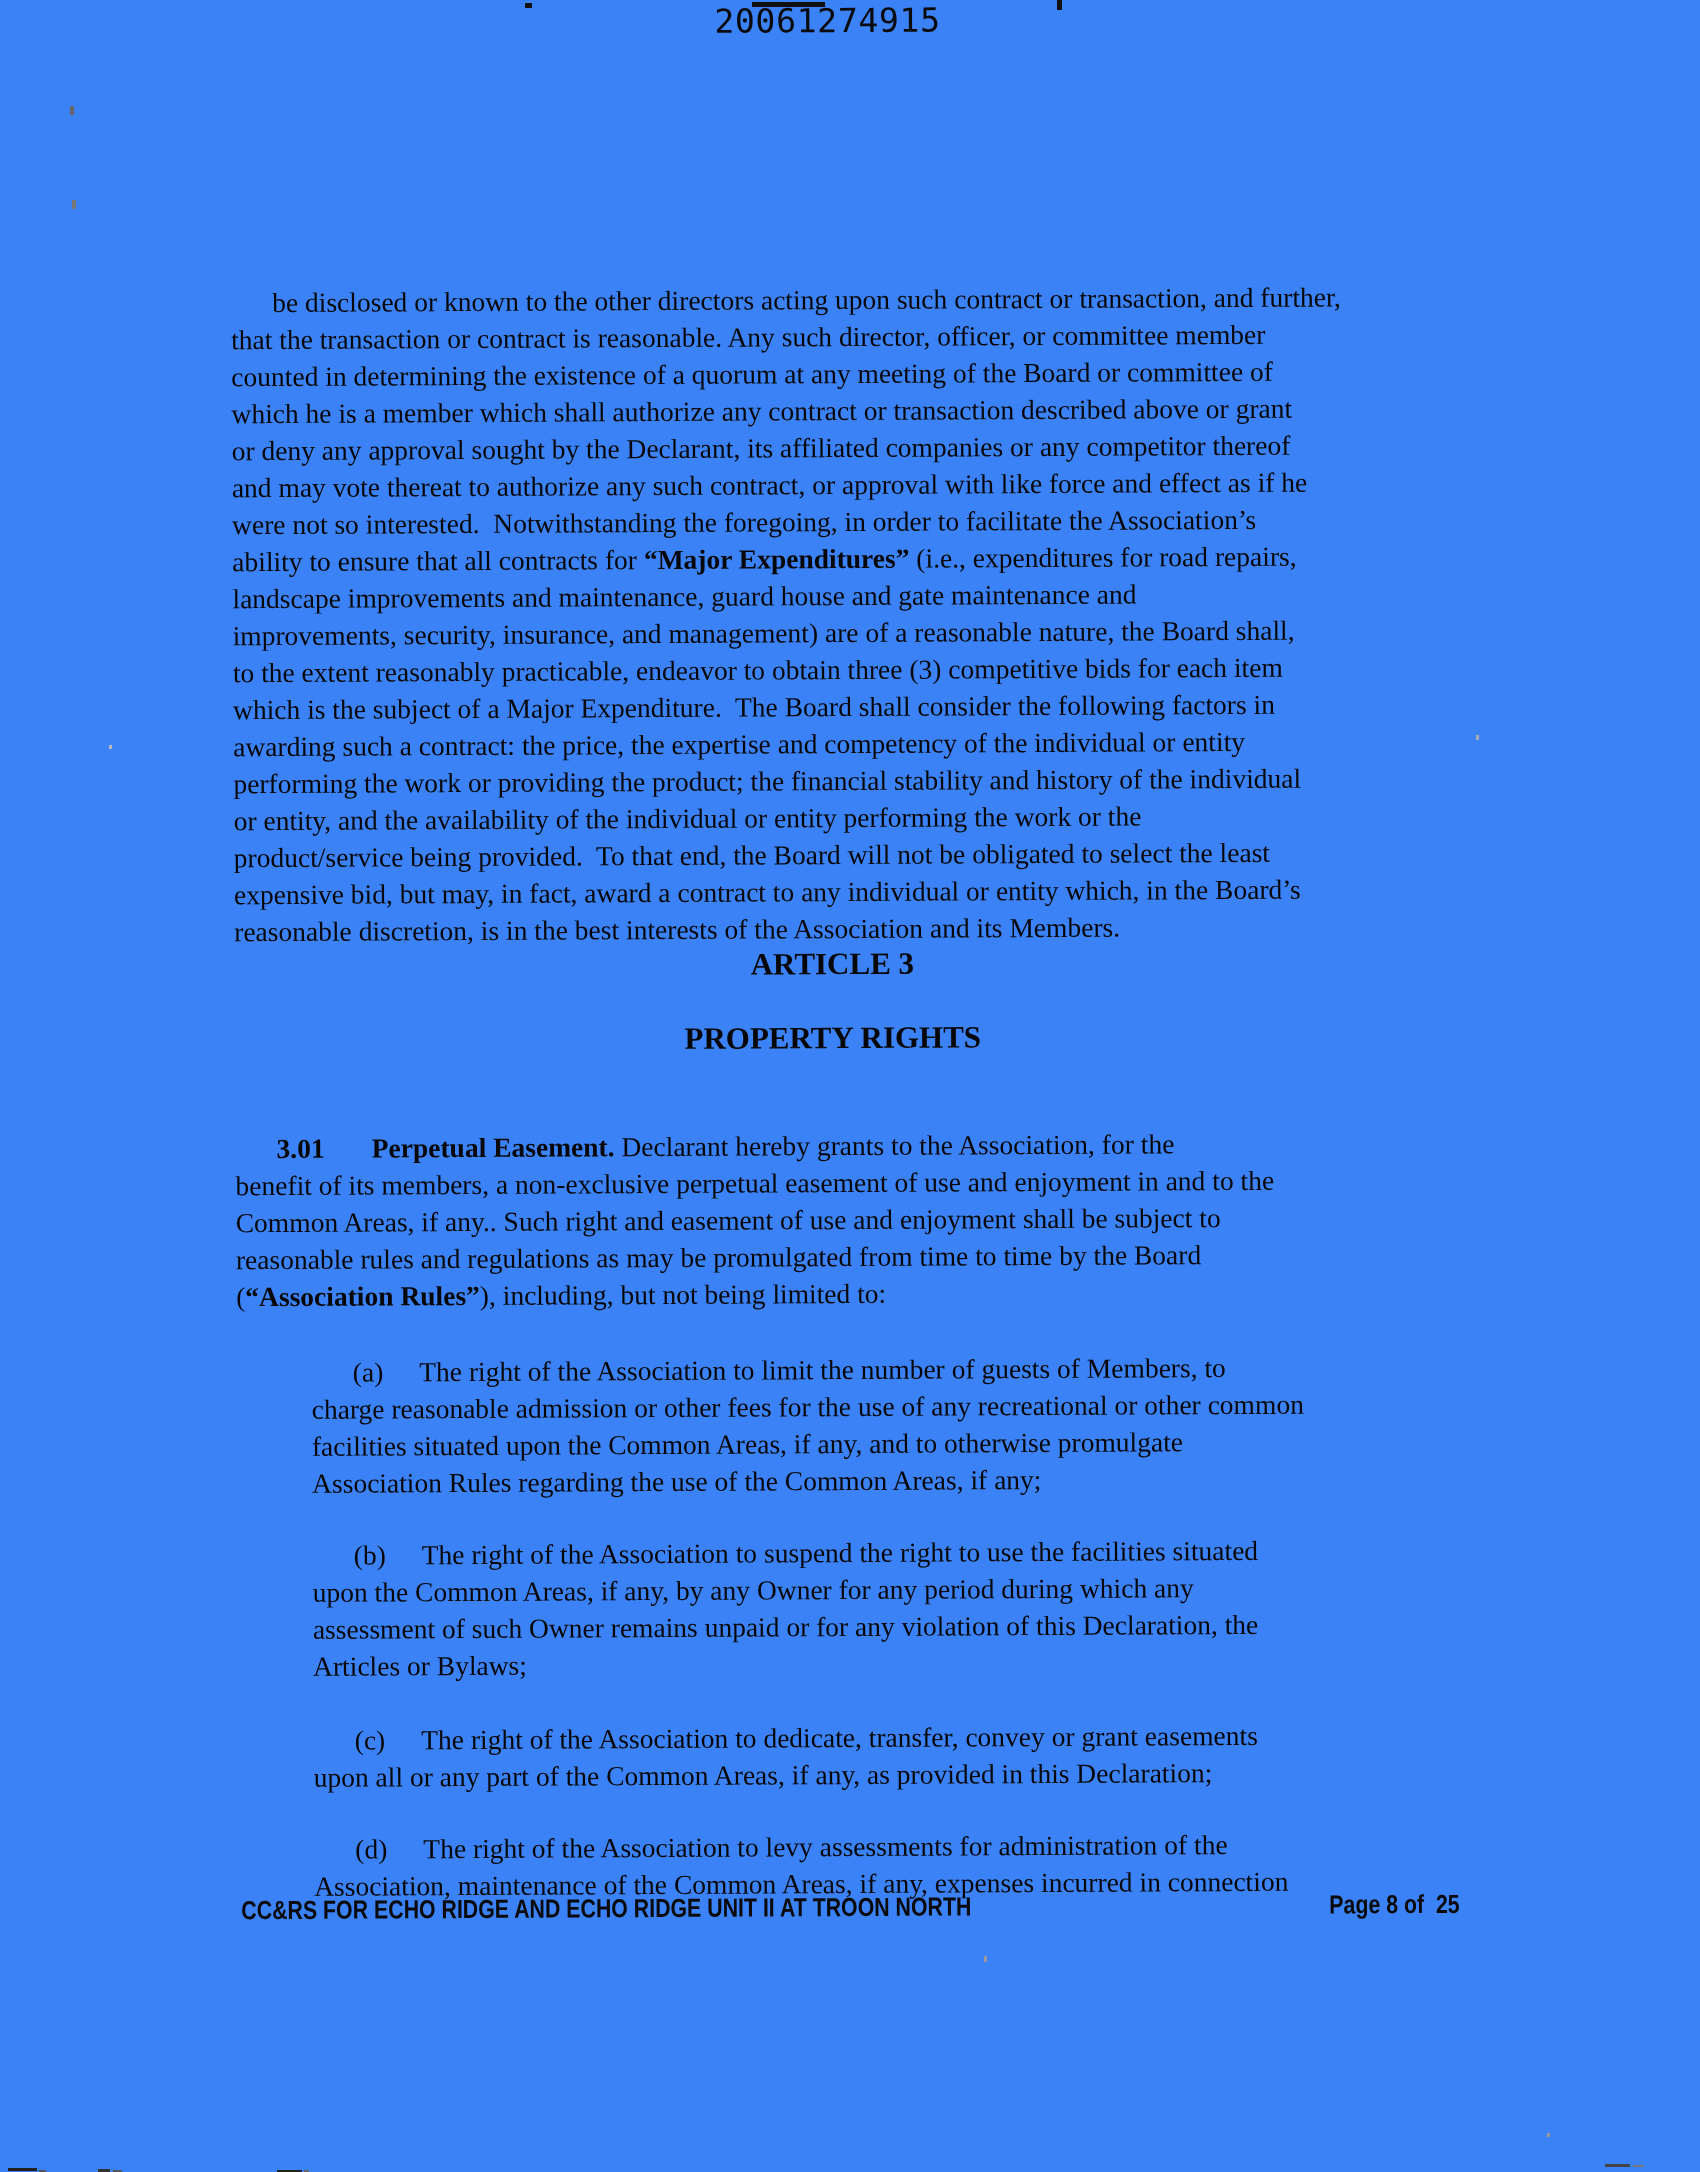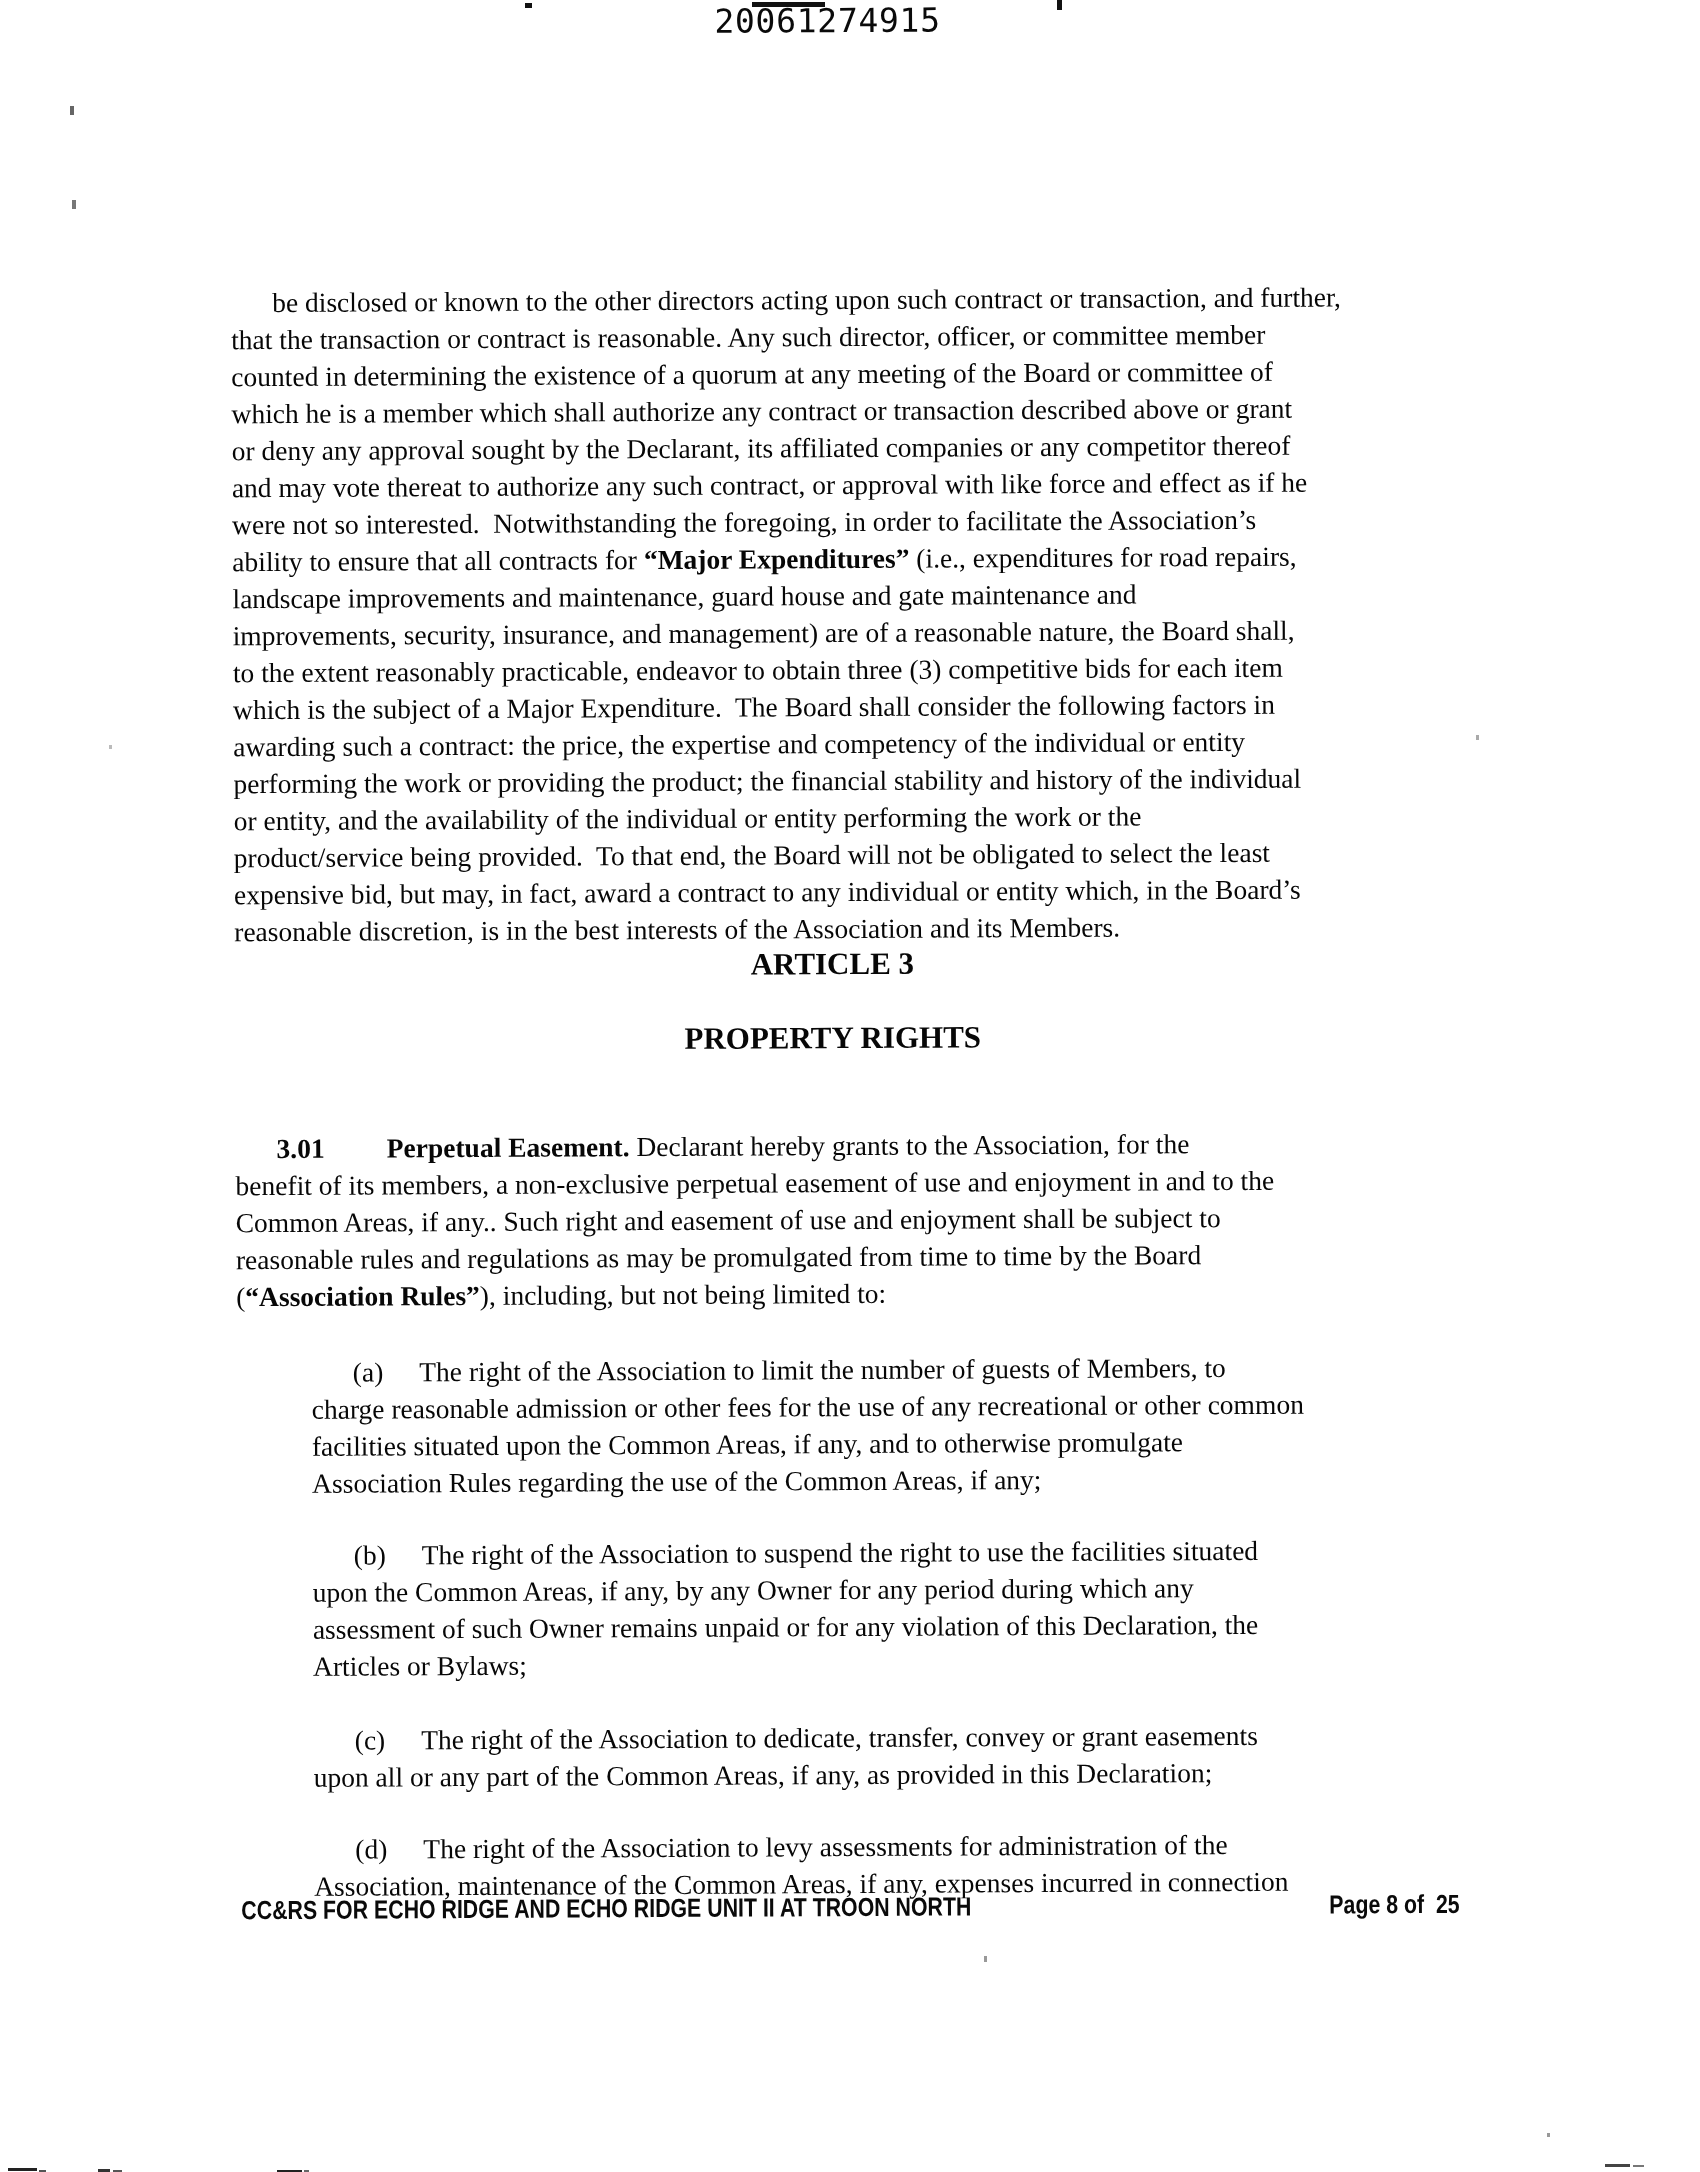--- a/index.html
+++ b/index.html
@@ -1,19 +1,19 @@
 <!DOCTYPE html>
 <html style="font-size:10.5px"><head>
 <meta charset="utf-8">
 <style>
   html,body{margin:0;padding:0;background:#d8d8d8;}
   .page{
     position:relative;
     width:1700px;height:2172px;
-    background:#ffffff;
+    background:#3b82f6;
     overflow:hidden;
     color:#070707;
     font-family:"Liberation Serif", serif;
   }
   .content{
     position:absolute;left:0;top:0;right:0;bottom:0;
     transform:rotate(-0.3deg);
     transform-origin:50% 50%;
   }
   .hdr-num{
@@ -23,21 +23,21 @@
     color:#0a0a0a;
   }
   .para{
     position:absolute;
     font-size:27.5px;line-height:37px;
     white-space:pre-wrap;
     color:#070707;
   }
   .p-main{left:235px;width:1286px;}
   .p-sub{left:310px;width:1200px;text-indent:102px;}
-  .sec-label{margin-right:62px;}
+  .sec-label{margin-right:47px;}
   .sub-label{margin-right:36px;}
   .heading{
     position:absolute;left:223px;width:1220px;
     text-align:center;font-weight:bold;
     font-size:31px;line-height:37px;
     white-space:pre;
   }
   .footer-item{
     position:absolute;top:1892px;
     font-family:"Liberation Sans", sans-serif;

